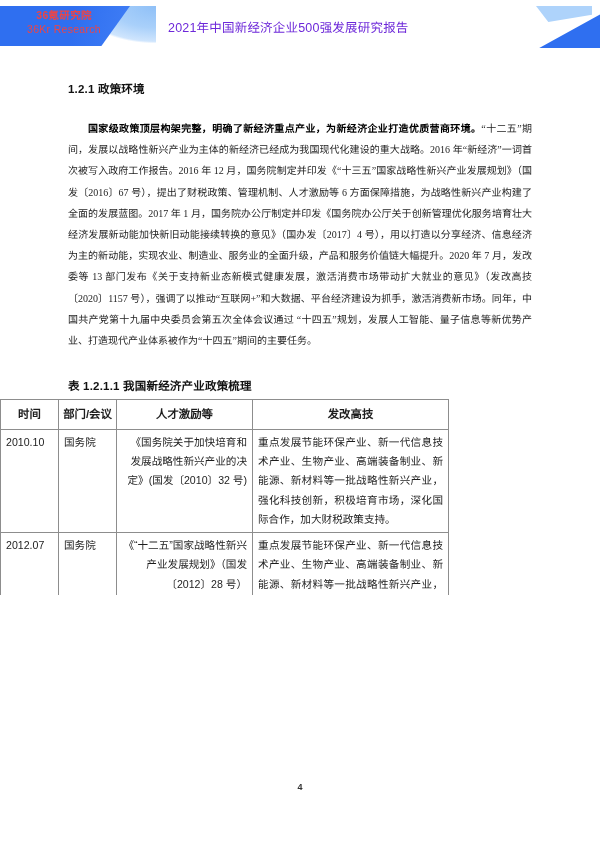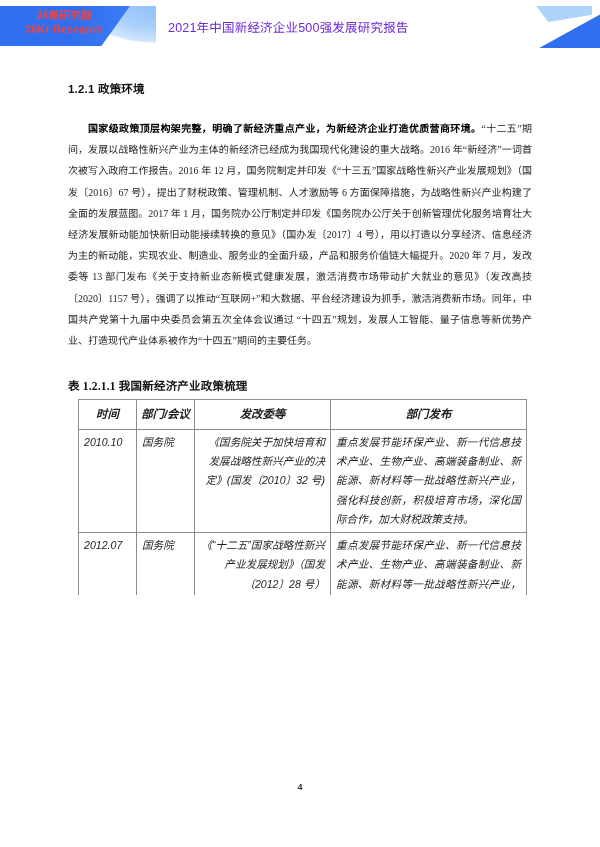--- a/index.html
+++ b/index.html
@@ -48,21 +48,21 @@
     left: 8px;
     width: 112px;
     z-index: 4;
     text-align: center;
     font-family: "Liberation Sans", sans-serif;
     color: #ef4444;
     line-height: 1.35;
     letter-spacing: .3px;
   }
   .header-logo-text .cn { font-size: 10.5px; font-weight: 700; display: block; }
-  .header-logo-text .en { font-size: 10.5px; font-weight: 700; display: block; text-align: center; }
+  .header-logo-text .en { font-size: 10.5px; font-weight: 400; display: block; text-align: center; }
 
   .header-title {
     position: absolute;
     top: 17px;
     left: 168px;
     font-family: "Liberation Sans", sans-serif;
     font-size: 12.5px;
     color: #6d28d9;
     letter-spacing: .2px;
     white-space: nowrap;
@@ -123,35 +123,33 @@
     text-indent: 2em;
     color: #1d1d1d;
   }
   .body-paragraph .lead {
     font-weight: 700;
     color: #000;
   }
 
   .table-caption {
     margin: 26px 0 6px 68px;
-    font-family: Liberation Serif, serif;
+    font-family: Liberation Sans, sans-serif;
     font-size: 11.5px;
     font-weight: 700;
     color: #111;
     letter-spacing: .2px;
   }
 
   
   .policy-table {
-    margin-left: 78px;
     border-collapse: collapse;
     width: 448px;
     table-layout: fixed;
     font-family: "Liberation Sans", sans-serif;
-    font-style: italic;
   }
   .policy-table th,
   .policy-table td {
     border: 1px solid #8d8d8d;
     padding: 3px 5px;
     vertical-align: top;
     font-size: 10.6px;
     line-height: 1.82;
     color: #1d1d1d;
   }
@@ -225,22 +223,22 @@
       <colgroup>
         <col class="col-time">
         <col class="col-dept">
         <col class="col-doc">
         <col class="col-main">
       </colgroup>
       <thead>
         <tr>
           <th>时间</th>
           <th>部门/会议</th>
-          <th>发改委等</th>
-          <th>部门发布</th>
+          <th>人才激励等</th>
+          <th>发改高技</th>
         </tr>
       </thead>
       <tbody>
         <tr>
           <td class="cell-time">2010.10</td>
           <td class="cell-dept">国务院</td>
           <td class="cell-doc">《国务院关于加快培育和发展战略性新兴产业的决定》(国发〔2010〕32 号)</td>
           <td class="cell-main">重点发展节能环保产业、新一代信息技术产业、生物产业、高端装备制业、新能源、新材料等一批战略性新兴产业，强化科技创新，积极培育市场，深化国际合作，加大财税政策支持。</td>
         </tr>
         <tr>

